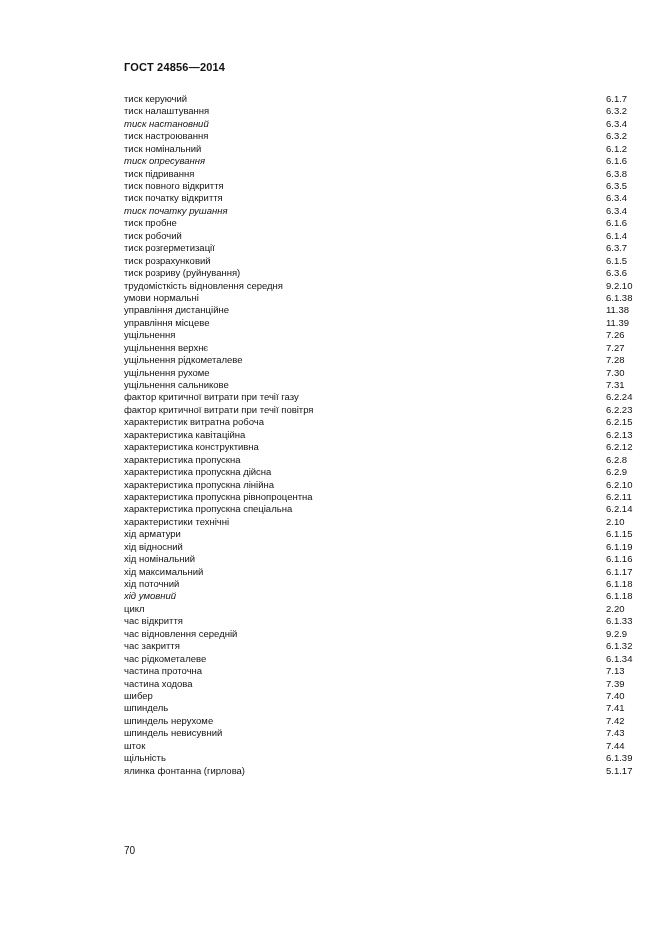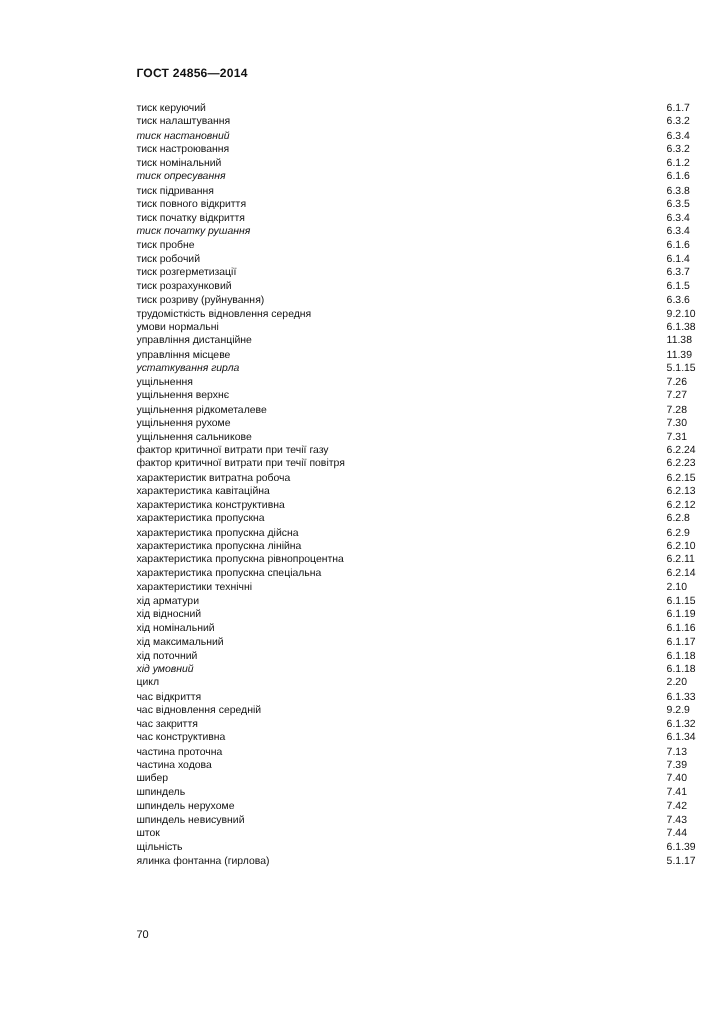--- a/index.html
+++ b/index.html
@@ -26,21 +26,21 @@
     letter-spacing: 0.2px;
   }
   .index-list {
     position: absolute;
     left: 76px;
     top: 93px;
     width: 510px;
   }
   .row {
     display: flex;
-    align-items: center;
+    align-items: flex-end;
     font-size: 9.5px;
     line-height: 12.45px;
     height: 12.45px;
     white-space: nowrap;
   }
   .row .term {
     width: 482px;
     flex: 0 0 482px;
     overflow: hidden;
   }
@@ -134,24 +134,20 @@
         <span class="ref">6.1.38</span>
       </div>
       <div class="row">
         <span class="term">управління дистанційне</span>
         <span class="ref">11.38</span>
       </div>
       <div class="row">
         <span class="term">управління місцеве</span>
         <span class="ref">11.39</span>
       </div>
-      <div class="row italic">
-        <span class="term">устаткування гирла</span>
-        <span class="ref">5.1.15</span>
-      </div>
       <div class="row">
         <span class="term">ущільнення</span>
         <span class="ref">7.26</span>
       </div>
       <div class="row">
         <span class="term">ущільнення верхнє</span>
         <span class="ref">7.27</span>
       </div>
       <div class="row">
         <span class="term">ущільнення рідкометалеве</span>
@@ -243,21 +239,21 @@
       </div>
       <div class="row">
         <span class="term">час відновлення середній</span>
         <span class="ref">9.2.9</span>
       </div>
       <div class="row">
         <span class="term">час закриття</span>
         <span class="ref">6.1.32</span>
       </div>
       <div class="row">
-        <span class="term">час конструктивна</span>
+        <span class="term">час рідкометалеве</span>
         <span class="ref">6.1.34</span>
       </div>
       <div class="row">
         <span class="term">частина проточна</span>
         <span class="ref">7.13</span>
       </div>
       <div class="row">
         <span class="term">частина ходова</span>
         <span class="ref">7.39</span>
       </div>

